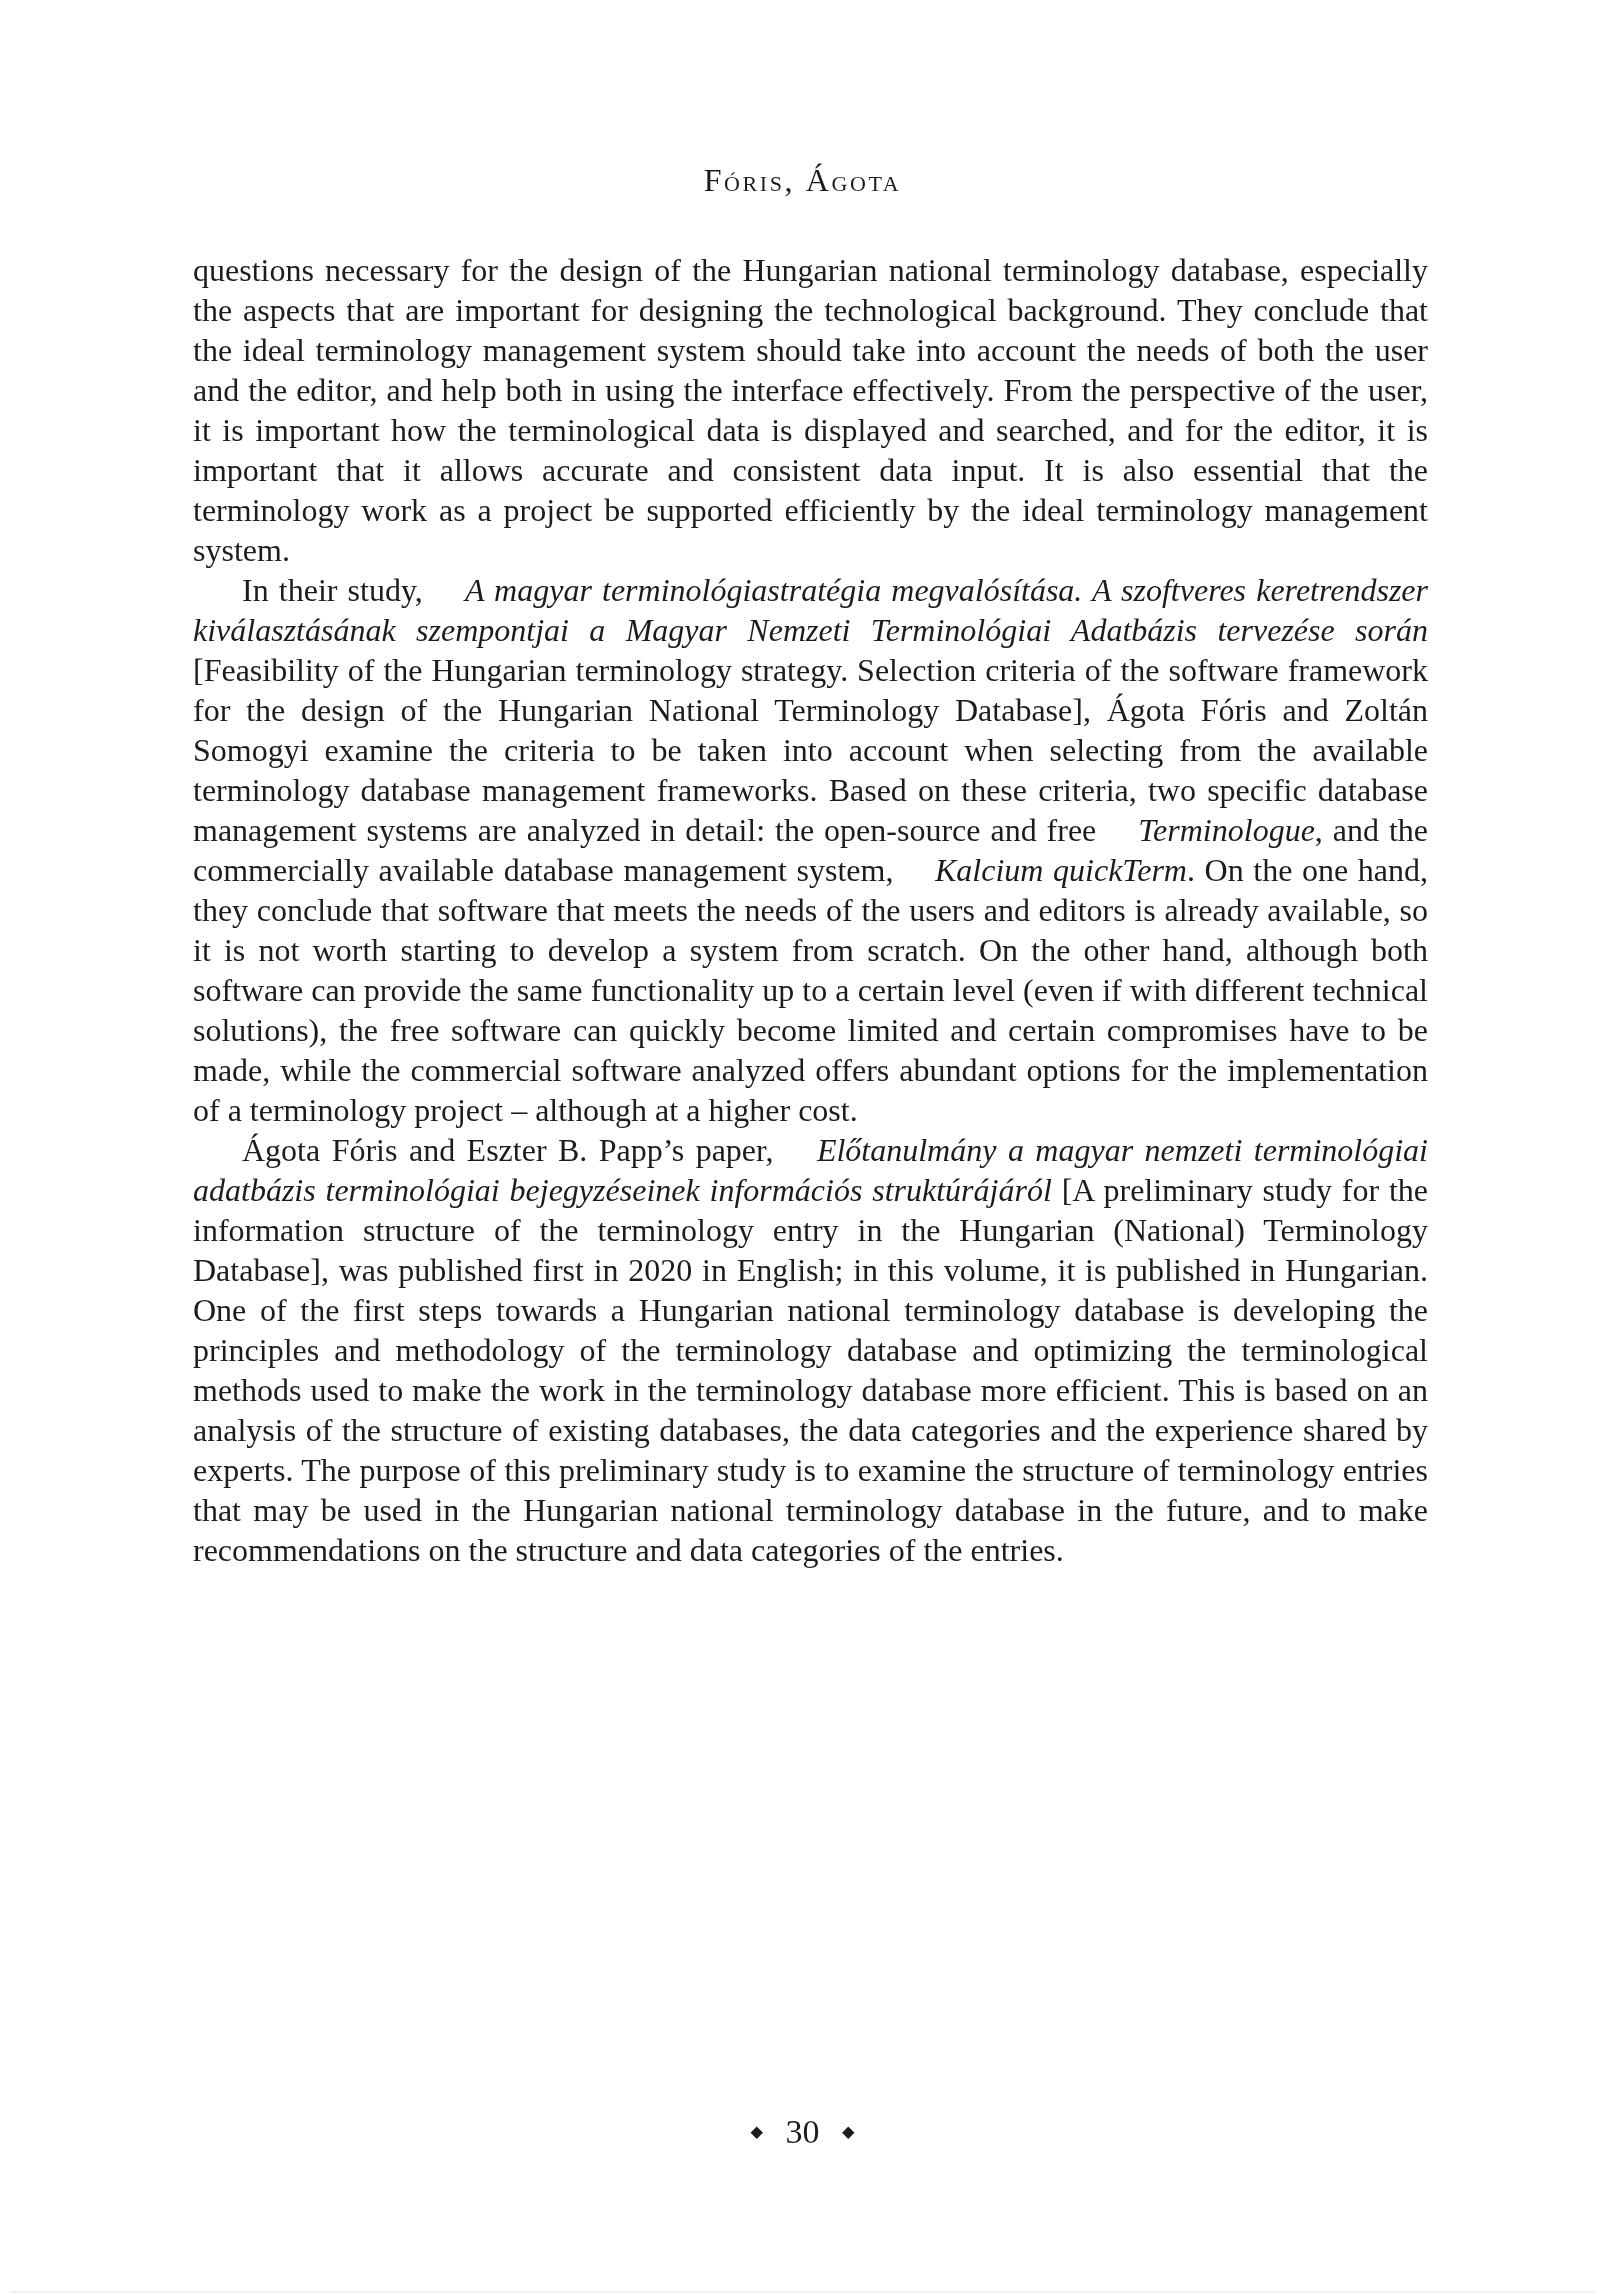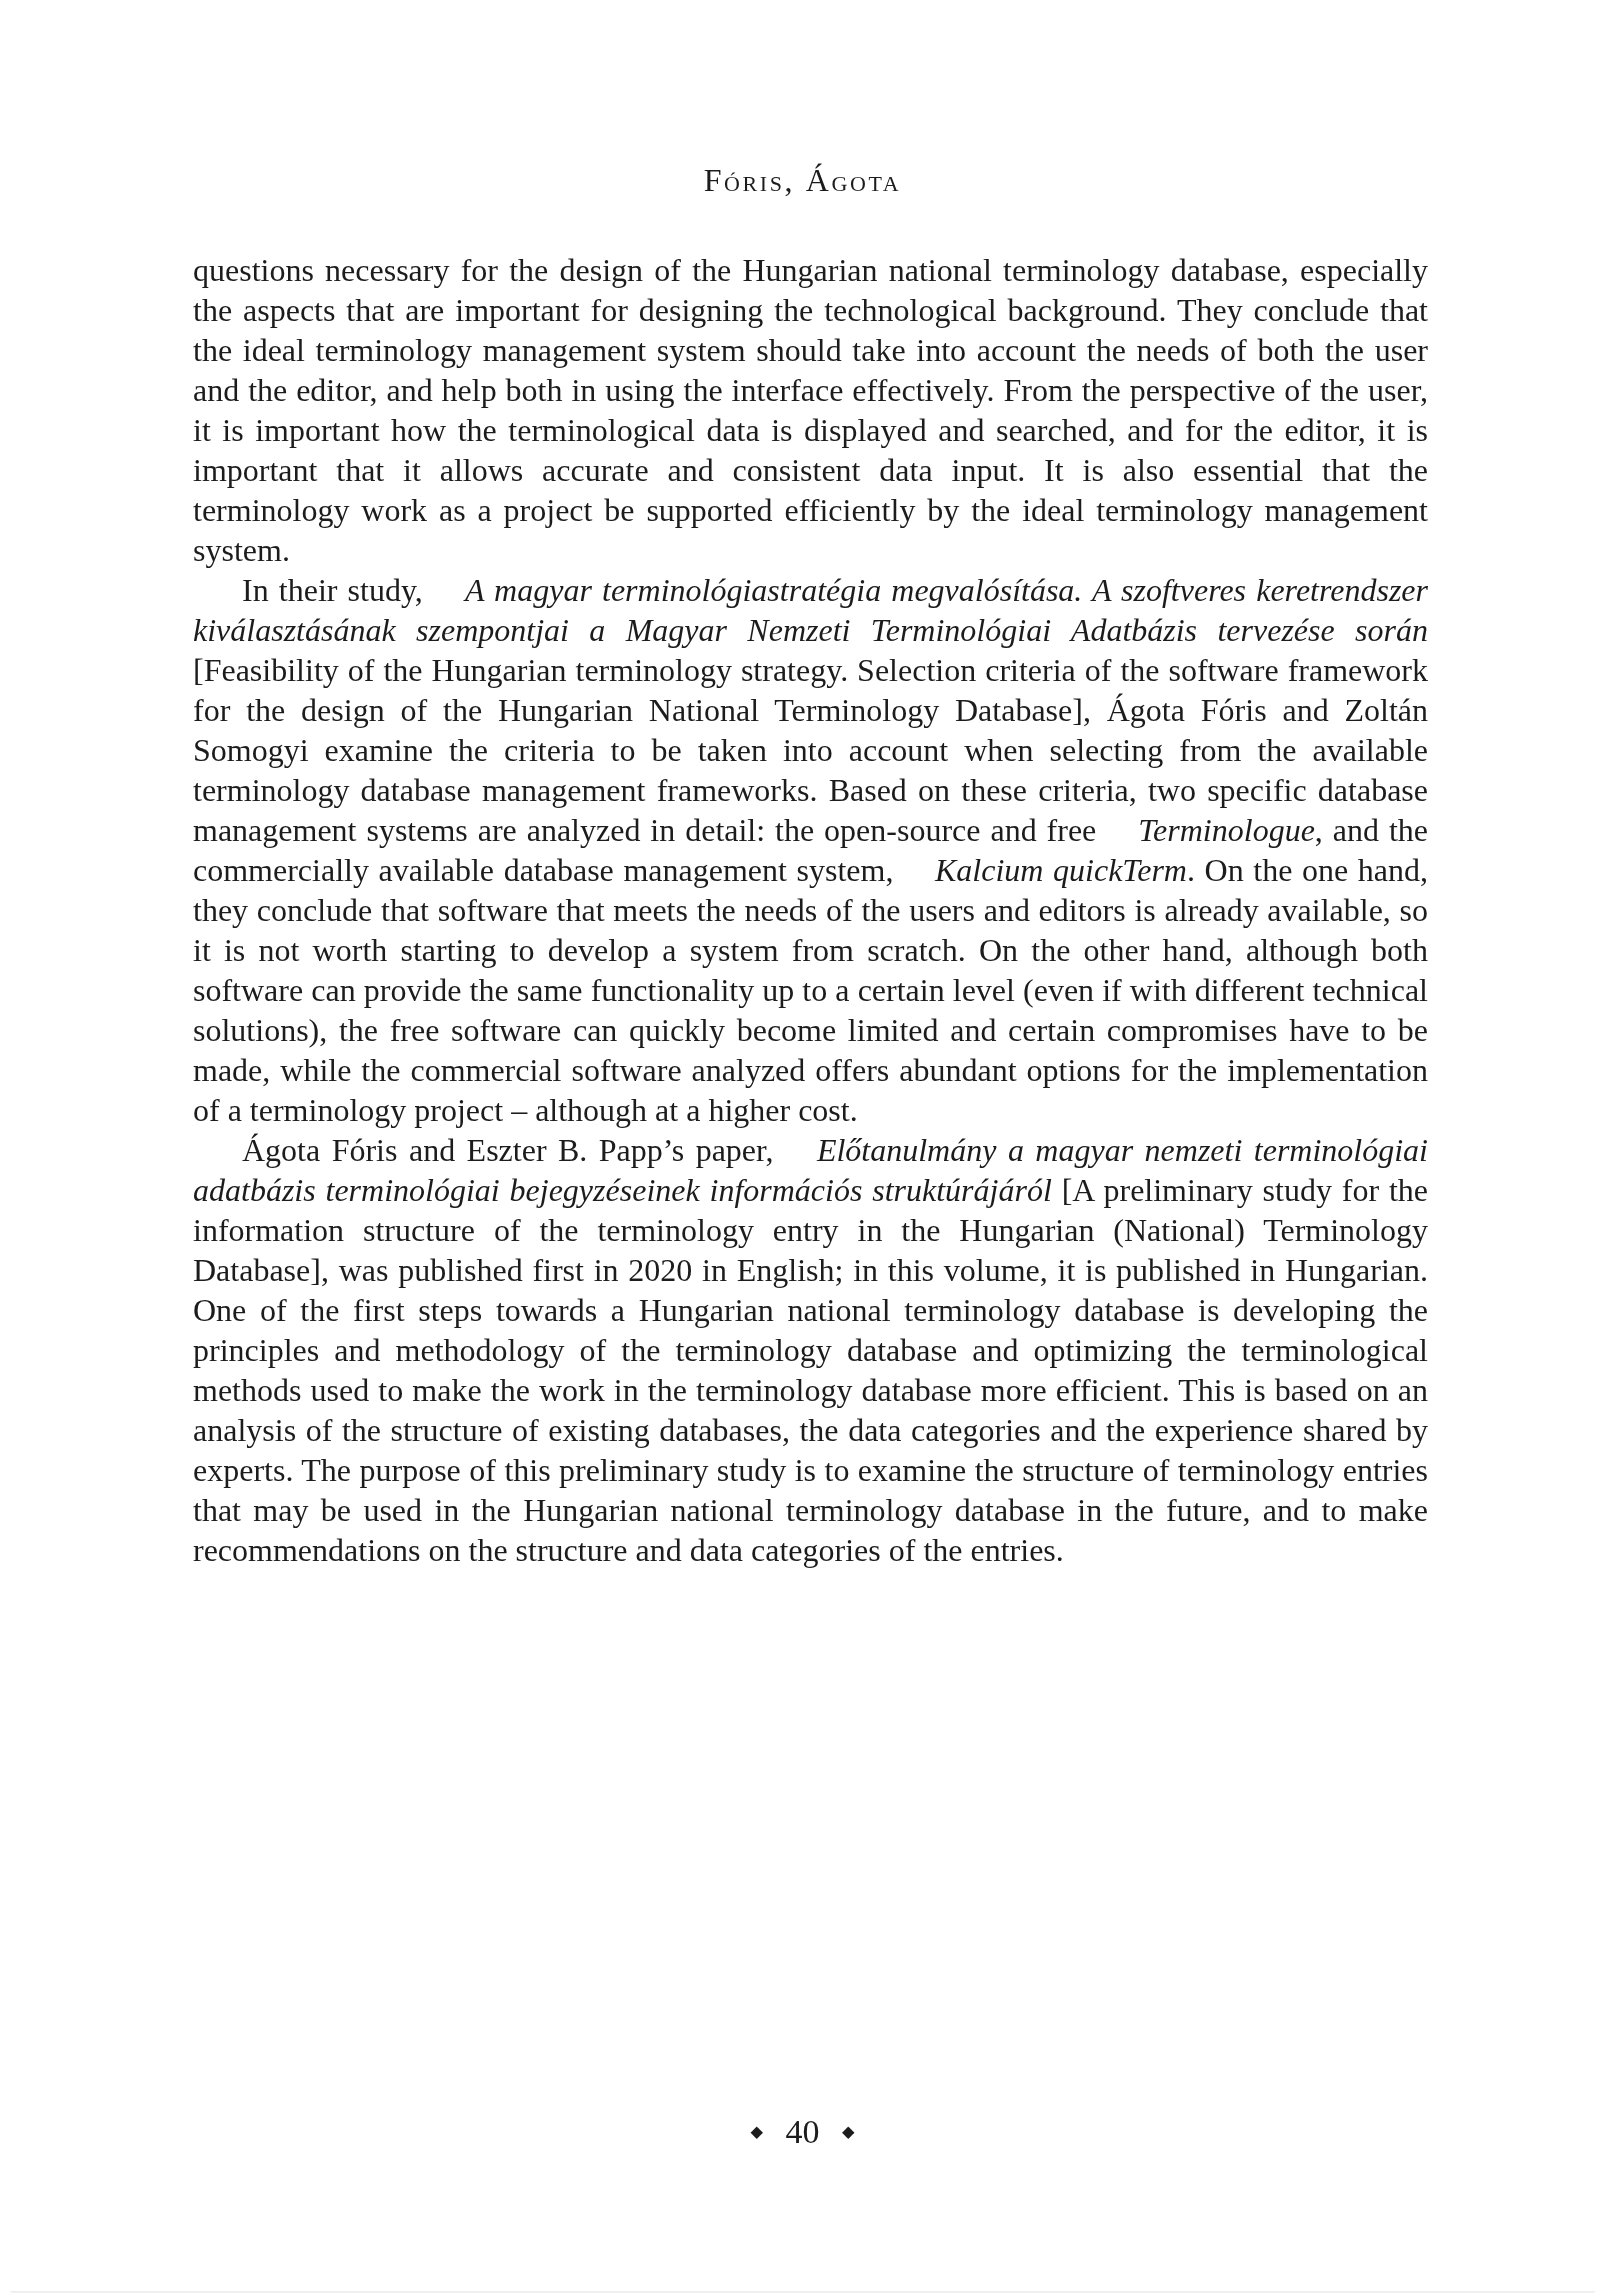--- a/index.html
+++ b/index.html
@@ -83,19 +83,19 @@
 
   <div class="running-header">Fóris, Ágota</div>
 
   <div class="body-text">
       <p class="para"><span>questions necessary for the design of the Hungarian national terminology database, especially the aspects that are important for designing the technological background. They conclude that the ideal terminology management system should take into account the needs of both the user and the editor, and help both in using the interface effectively. From the perspective of the user, it is important how the terminological data is displayed and searched, and for the editor, it is important that it allows accurate and consistent data input. It is also essential that the terminology work as a project be supported efficiently by the ideal terminology management system.</span></p>
       <p class="para indent"><span>In their study, </span><em>A magyar terminológiastratégia megvalósítása. A szoftveres keretrendszer kiválasztásának szempontjai a Magyar Nemzeti Terminológiai Adatbázis tervezése során</em><span> [Feasibility of the Hungarian terminology strategy. Selection criteria of the software framework for the design of the Hungarian National Terminology Database], Ágota Fóris and Zoltán Somogyi examine the criteria to be taken into account when selecting from the available terminology database management frameworks. Based on these criteria, two specific database management systems are analyzed in detail: the open-source and free </span><em>Terminologue</em><span>, and the commercially available database management system, </span><em>Kalcium quickTerm</em><span>. On the one hand, they conclude that software that meets the needs of the users and editors is already available, so it is not worth starting to develop a system from scratch. On the other hand, although both software can provide the same functionality up to a certain level (even if with different technical solutions), the free software can quickly become limited and certain compromises have to be made, while the commercial software analyzed offers abundant options for the implementation of a terminology project – although at a higher cost.</span></p>
       <p class="para indent"><span>Ágota Fóris and Eszter B. Papp’s paper, </span><em>Előtanulmány a magyar nemzeti terminológiai adatbázis terminológiai bejegyzéseinek információs struktúrájáról</em><span> [A preliminary study for the information structure of the terminology entry in the Hungarian (National) Terminology Database], was published first in 2020 in English; in this volume, it is published in Hungarian. One of the first steps towards a Hungarian national terminology database is developing the principles and methodology of the terminology database and optimizing the terminological methods used to make the work in the terminology database more efficient. This is based on an analysis of the structure of existing databases, the data categories and the experience shared by experts. The purpose of this preliminary study is to examine the structure of terminology entries that may be used in the Hungarian national terminology database in the future, and to make recommendations on the structure and data categories of the entries.</span></p>
     </div>
 
   <div class="folio">
-    <span class="diamond">◆</span><span class="num">40</span><span class="diamond">◆</span>
+    <span class="diamond">◆</span><span class="num">30</span><span class="diamond">◆</span>
   </div>
 
   <div class="page-bottom-edge"></div>
 
 </div>
 
 
 </body></html>

